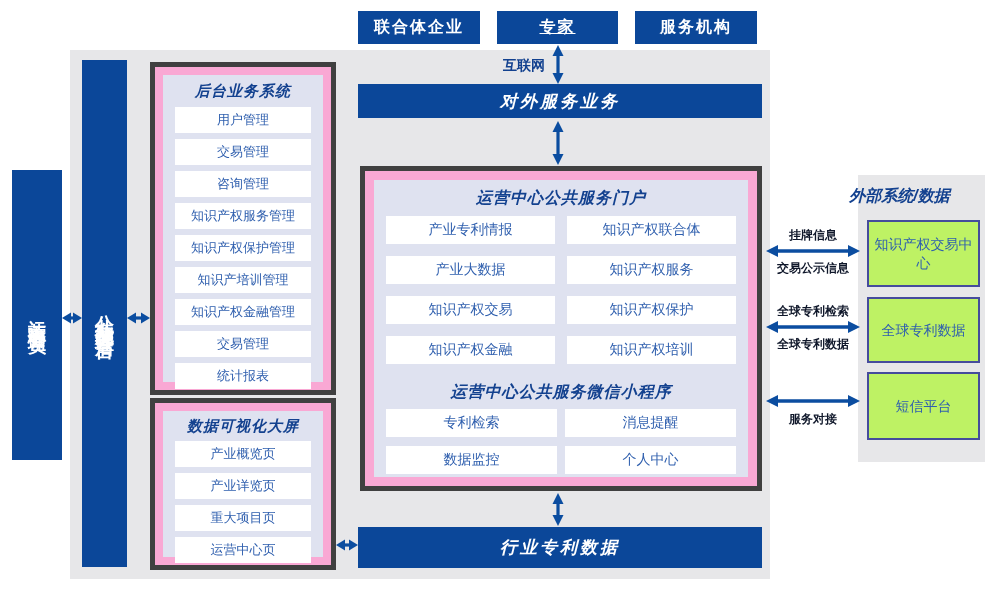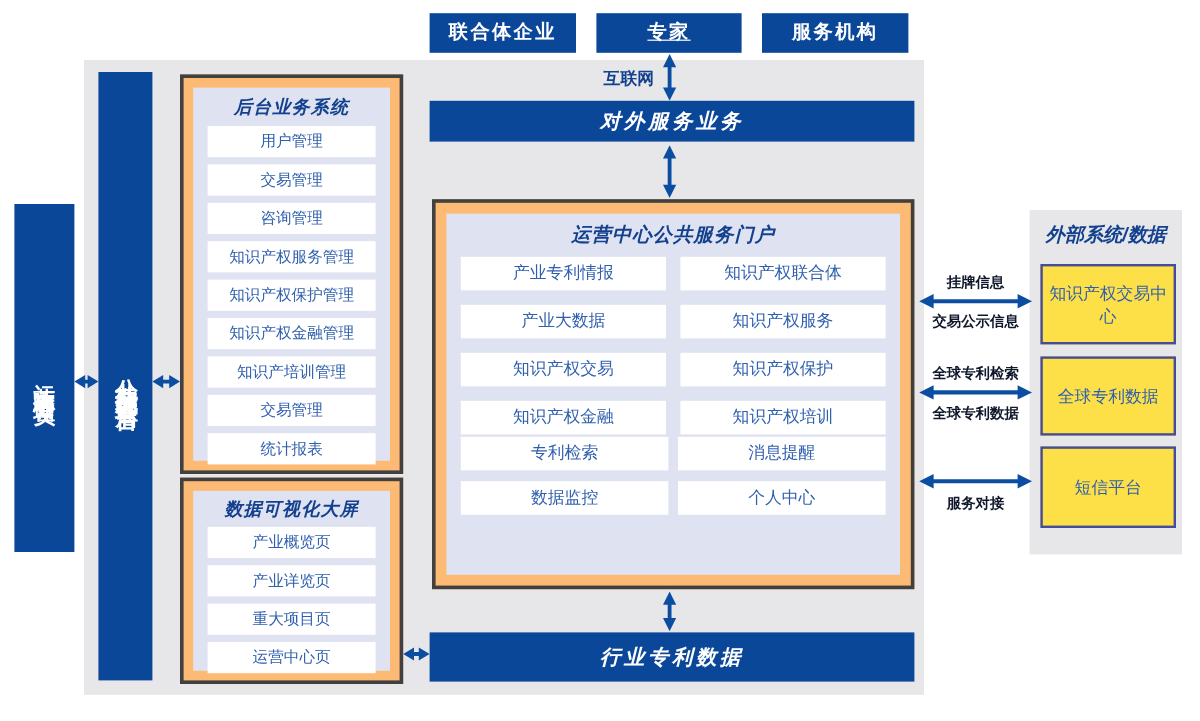--- a/index.html
+++ b/index.html
@@ -7,34 +7,34 @@
   .stage { position:relative; width:1000px; height:601px; background:#ffffff; overflow:hidden; }
   .abs { position:absolute; }
 
   .bg-panel { background:#e7e7e9; }
   .blue-box { background:#0b4799; color:#ffffff; display:flex; align-items:center; justify-content:center; font-weight:bold; }
   .actor { font-size:16px; letter-spacing:2px; }
   .bar { font-size:17px; font-style:italic; letter-spacing:3px; }
 
   .vert { writing-mode:vertical-rl; text-orientation:upright; letter-spacing:3px; }
 
-  .outer-box { background:#fdba74; border:3px solid #404040; padding:8px; }
+  .outer-box { background:#f9a8d4; border:5px solid #404040; padding:8px; }
   .inner-panel { background:#dfe2f0; width:100%; height:100%; display:flex; flex-direction:column; padding:2px 12px 6px 12px; }
   .panel-title { color:#13418f; font-weight:bold; font-style:italic; text-align:center; flex:0 0 auto;
                  display:flex; align-items:center; justify-content:center; letter-spacing:1px; }
   .item { background:#ffffff; color:#2f5fae; display:flex; align-items:center; justify-content:center; flex:0 0 auto;text-align:center; }
 
   .col-list { display:flex; flex-direction:column; gap:6px; }
   .col-list .item { height:26px; font-size:13px; }
 
   .grid2 { display:grid; grid-template-columns:1fr 1fr; column-gap:8px; row-gap:9px; }
   .grid2 .item { height:28px; font-size:14px; }
 
   .ext-title { color:#13418f; font-weight:bold; font-style:italic; font-size:16px; text-align:center; }
-  .ext-box { background:#fde047; border:2px solid #454c9c; color:#2f5fae; font-size:14px; line-height:1.35;
+  .ext-box { background:#bef264; border:2px solid #454c9c; color:#2f5fae; font-size:14px; line-height:1.35;
              display:flex; align-items:center; justify-content:center; text-align:center; padding:4px; }
   .link-label { color:#0f172a; font-size:12px; font-weight:bold; text-align:center; width:100px; }
   .net-label { color:#13418f; font-size:14px; font-weight:bold; }
 
   svg.arrow { display:block; }
 </style>
 </head>
 <body>
 
 <div class="stage">
@@ -90,22 +90,22 @@
 
   <div class="abs outer-box" style="left:150px; top:62px; width:186px; height:333px;">
     <div class="inner-panel">
       <div class="panel-title" style="height:28px; font-size:15px;">后台业务系统</div>
       <div class="col-list" style="margin-top:2px;">
         <div class="item">用户管理</div>
         <div class="item">交易管理</div>
         <div class="item">咨询管理</div>
         <div class="item">知识产权服务管理</div>
         <div class="item">知识产权保护管理</div>
+        <div class="item">知识产培训管理</div>
         <div class="item">知识产权金融管理</div>
-        <div class="item">知识产培训管理</div>
         <div class="item">交易管理</div>
         <div class="item">统计报表</div>
       </div>
     </div>
   </div>
 
   <div class="abs outer-box" style="left:150px; top:398px; width:186px; height:172px;">
     <div class="inner-panel">
       <div class="panel-title" style="height:26px; font-size:15px;">数据可视化大屏</div>
       <div class="col-list" style="margin-top:2px;">
@@ -129,40 +129,41 @@
       <div class="grid2" style="margin-top:2px;gap:12px;">
         <div class="item">产业专利情报</div>
         <div class="item">知识产权联合体</div>
         <div class="item">产业大数据</div>
         <div class="item">知识产权服务</div>
         <div class="item">知识产权交易</div>
         <div class="item">知识产权保护</div>
         <div class="item">知识产权金融</div>
         <div class="item">知识产权培训</div>
       </div>
+      <div class="panel-title" style="height:30px; font-size:16px; margin-top:13px;">运营中心公共服务微信小程序</div>
       <div class="grid2" style="margin-top:2px;">
         <div class="item">专利检索</div>
         <div class="item">消息提醒</div>
         <div class="item">数据监控</div>
         <div class="item">个人中心</div>
       </div>
     </div>
   </div>
 
   <svg class="abs arrow" style="left:551px; top:493px;" width="14" height="33">
     <polygon points="7,0 1.5,11 12.5,11" fill="#0b4da0"></polygon>
       <polygon points="7,33 1.5,22 12.5,22" fill="#0b4da0"></polygon>
     <line x1="7" y1="10" x2="7" y2="23" stroke="#0b4da0" stroke-width="3.2"></line>
   </svg>
 
   <div class="abs blue-box bar" style="left:358px; top:527px; width:404px; height:41px;">
       <span>行业专利数据</span>
     </div>
 
-  <div class="abs ext-title" style="left:858px; top:186px; width:127px;">外部系统/数据</div>
+  <div class="abs ext-title" style="left:836px; top:186px; width:127px;">外部系统/数据</div>
   <div class="abs ext-box" style="left:867px; top:220px; width:113px; height:67px;">知识产权交易中心</div>
   <div class="abs ext-box" style="left:867px; top:297px; width:113px; height:66px;">全球专利数据</div>
   <div class="abs ext-box" style="left:867px; top:372px; width:113px; height:68px;">短信平台</div>
 
   <svg class="abs arrow" style="left:766px; top:244px;" width="94" height="14">
     <polygon points="0,7 12,1 12,13" fill="#0b4da0"></polygon>
       <polygon points="94,7 82,1 82,13" fill="#0b4da0"></polygon>
     <line x1="10" y1="7" x2="84" y2="7" stroke="#0b4da0" stroke-width="3.4"></line>
   </svg>
   <div class="abs link-label" style="left:763px; top:227px;">挂牌信息</div>

